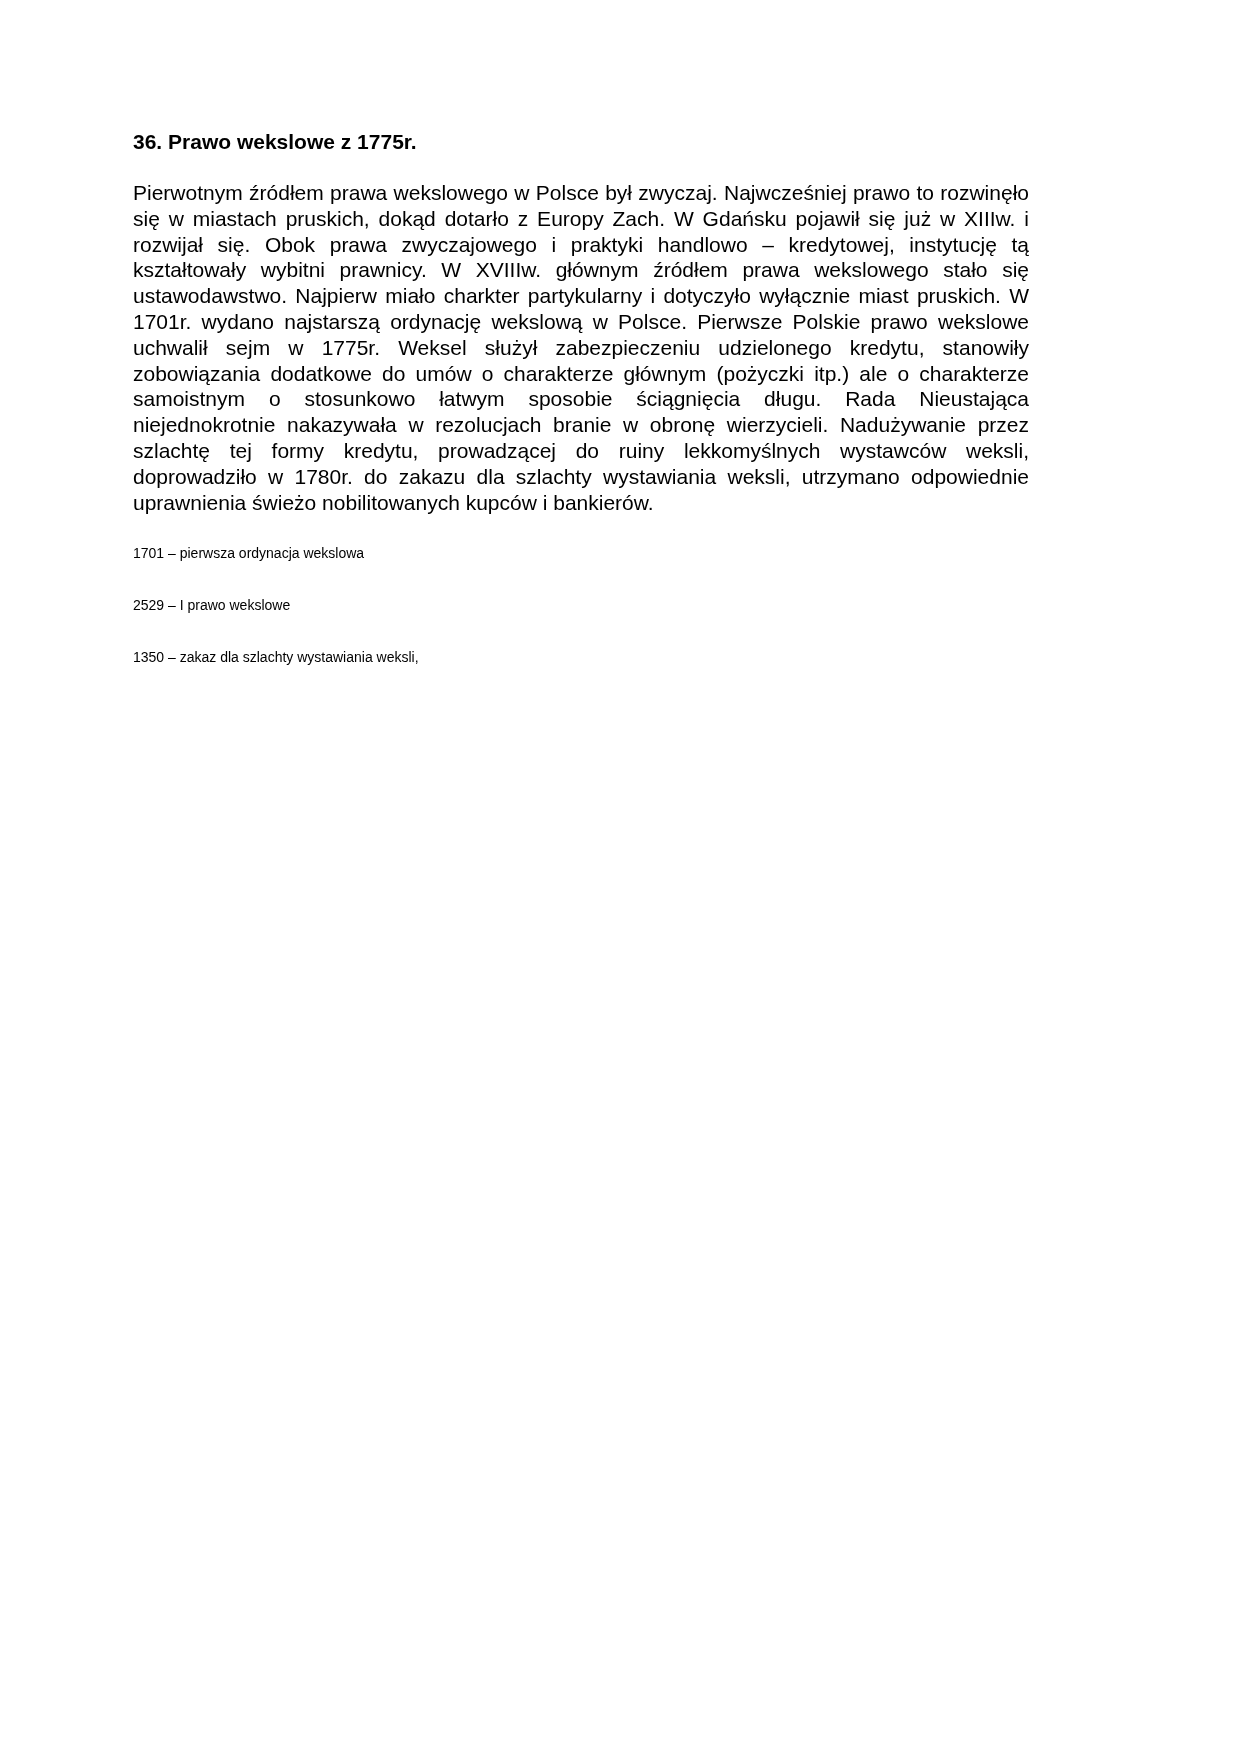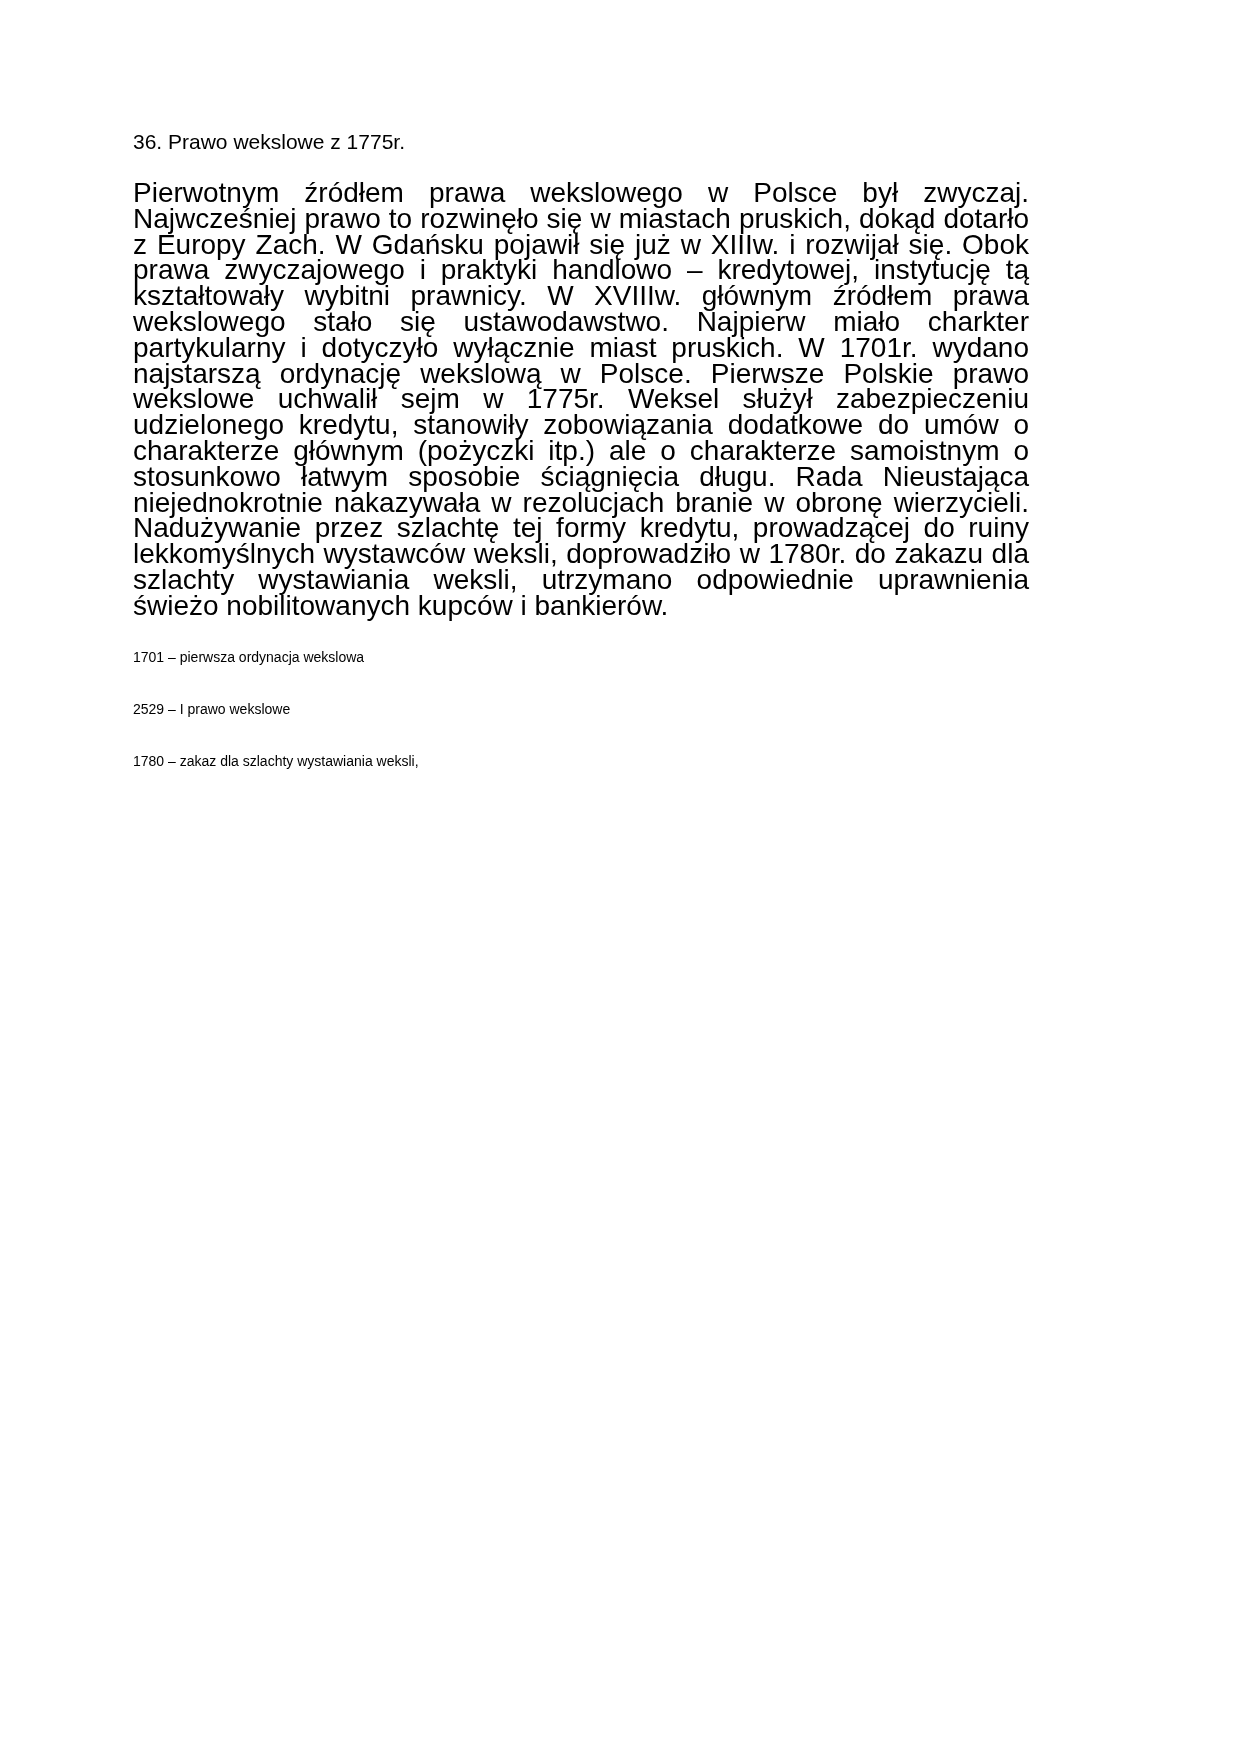--- a/index.html
+++ b/index.html
@@ -23,27 +23,27 @@
       height: 1754px;
       background: #ffffff;
     }
     .content {
       position: absolute;
       left: 133px;
       top: 129px;
       width: 896px;
     }
     .title {
-      font-weight: normal;
+      font-weight: bold;
       font-size: 21px;
       line-height: 26px;
       margin: 0 0 25px 0;
     }
     .paragraph {
-      font-size: 28px;
+      font-size: 21px;
       line-height: 25.8px;
       text-align: justify;
       margin: 8px 0 25px 0;
     }
     .timeline {
       margin: 0;
       padding: 0;
       list-style: none;
     }
     .timeline li {
@@ -55,16 +55,16 @@
 </head>
 <body>
 
 <div class="page">
   <div class="content">
     <div class="title">36. Prawo wekslowe z 1775r.</div>
     <p class="paragraph">Pierwotnym źródłem prawa wekslowego w Polsce był zwyczaj. Najwcześniej prawo to rozwinęło się w miastach pruskich, dokąd dotarło z Europy Zach. W Gdańsku pojawił się już w XIIIw. i rozwijał się. Obok prawa zwyczajowego i praktyki handlowo – kredytowej, instytucję tą kształtowały wybitni prawnicy. W XVIIIw. głównym źródłem prawa wekslowego stało się ustawodawstwo. Najpierw miało charkter partykularny i dotyczyło wyłącznie miast pruskich. W 1701r. wydano najstarszą ordynację wekslową w Polsce. Pierwsze Polskie prawo wekslowe uchwalił sejm w 1775r. Weksel służył zabezpieczeniu udzielonego kredytu, stanowiły zobowiązania dodatkowe do umów o charakterze głównym (pożyczki itp.) ale o charakterze samoistnym o stosunkowo łatwym sposobie ściągnięcia długu. Rada Nieustająca niejednokrotnie nakazywała w rezolucjach branie w obronę wierzycieli. Nadużywanie przez szlachtę tej formy kredytu, prowadzącej do ruiny lekkomyślnych wystawców weksli, doprowadziło w 1780r. do zakazu dla szlachty wystawiania weksli, utrzymano odpowiednie uprawnienia świeżo nobilitowanych kupców i bankierów.</p>
     <ul class="timeline">
       <li>1701 – pierwsza ordynacja wekslowa</li>
       <li>2529 – I prawo wekslowe</li>
-      <li>1780 – zakaz dla szlachty wystawiania weksli,</li>
+      <li>1350 – zakaz dla szlachty wystawiania weksli,</li>
     </ul>
   </div>
 </div>
 
 </body></html>

